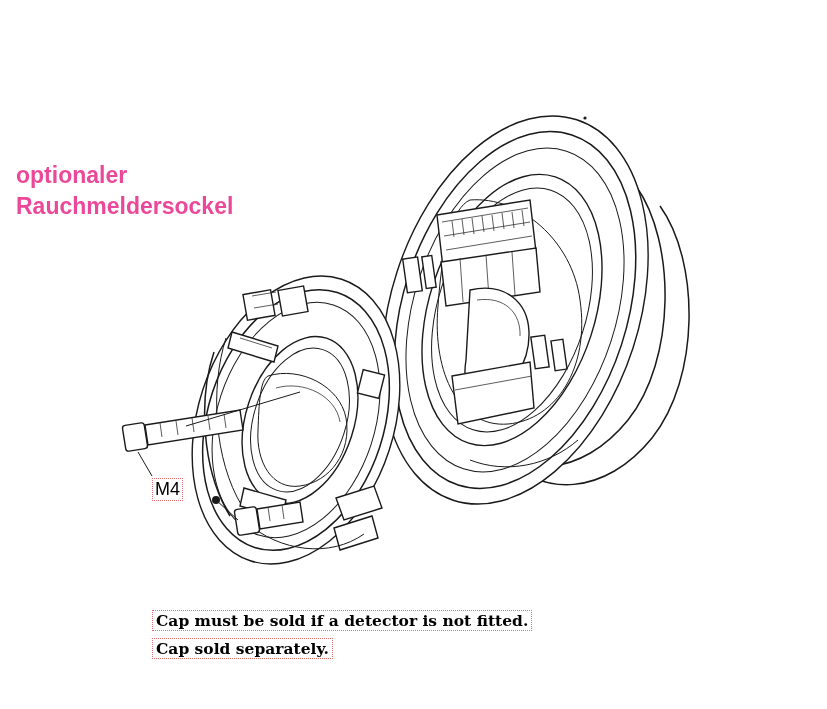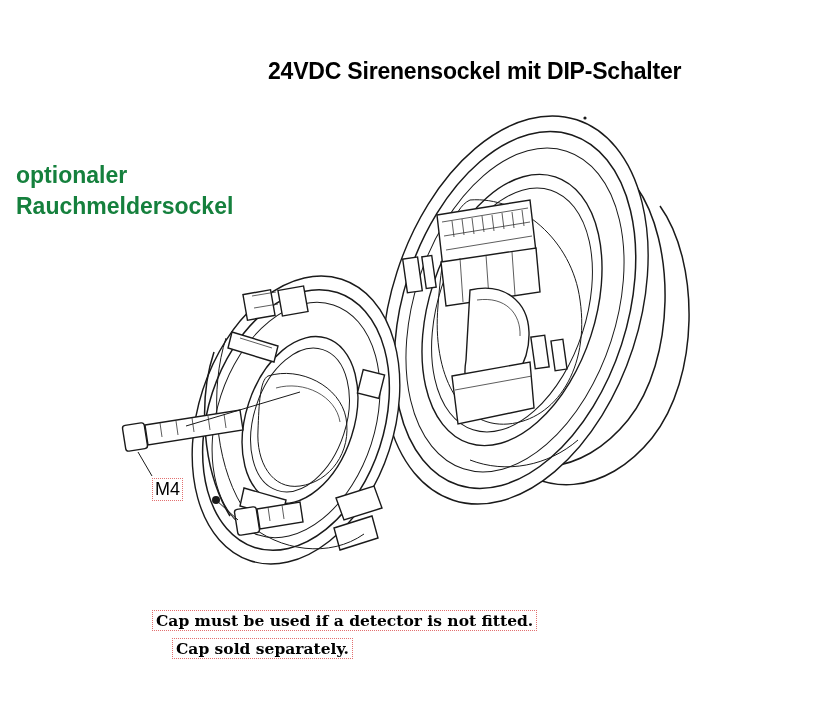--- a/index.html
+++ b/index.html
@@ -24,21 +24,21 @@
     color: #000000;
     white-space: nowrap;
     letter-spacing: -0.2px;
   }
   .label-left {
     position: absolute;
     left: 16px;
     top: 160px;
     font-size: 23px;
     font-weight: bold;
-    color: #15803d;
+    color: #ec4899;
     line-height: 31px;
     white-space: pre-line;
   }
   .m4-label {
     position: absolute;
     left: 152px;
     top: 478px;
     font-size: 18px;
     color: #000000;
     background: #ffffff;
@@ -50,21 +50,21 @@
     font-family: "DejaVu Serif", serif;
     font-size: 15.5px;
     font-weight: bold;
     color: #000000;
     background: #ffffff;
     border: 1px dotted #e27070;
     padding: 0 3px;
     white-space: nowrap;
   }
   .note-1 { left: 152px; top: 610px; }
-  .note-2 { left: 152px; top: 638px; margin-left: 20px; }
+  .note-2 { left: 152px; top: 638px; }
   svg.art {
     position: absolute;
     left: 0;
     top: 0;
     width: 827px;
     height: 709px;
   }
   .ln { fill: none; stroke: #1a1a1a; stroke-width: 1.5; }
   .ln-thin { fill: none; stroke: #1a1a1a; stroke-width: 1; }
   .ln-hair { fill: none; stroke: #333333; stroke-width: 0.8; }
@@ -184,23 +184,22 @@
       <circle cx="216" cy="500" r="4" fill="#1a1a1a"></circle>
     </g>
 
     <g>
       <path class="ln-thin" d="M186 426 L300 392"></path>
     </g>
 
     <circle cx="585" cy="118" r="1.6" fill="#1a1a1a"></circle>
   </svg>
 
-  <div class="title">24VDC Sirenensockel mit DIP-Schalter</div>
 
   <div class="label-left">optionaler
 Rauchmeldersockel</div>
 
   <div class="m4-label">M4</div>
 
-  <div class="note note-1">Cap must be used if a detector is not fitted.</div>
+  <div class="note note-1">Cap must be sold if a detector is not fitted.</div>
   <div class="note note-2">Cap sold separately.</div>
 
 </div>
 
 </body></html>

